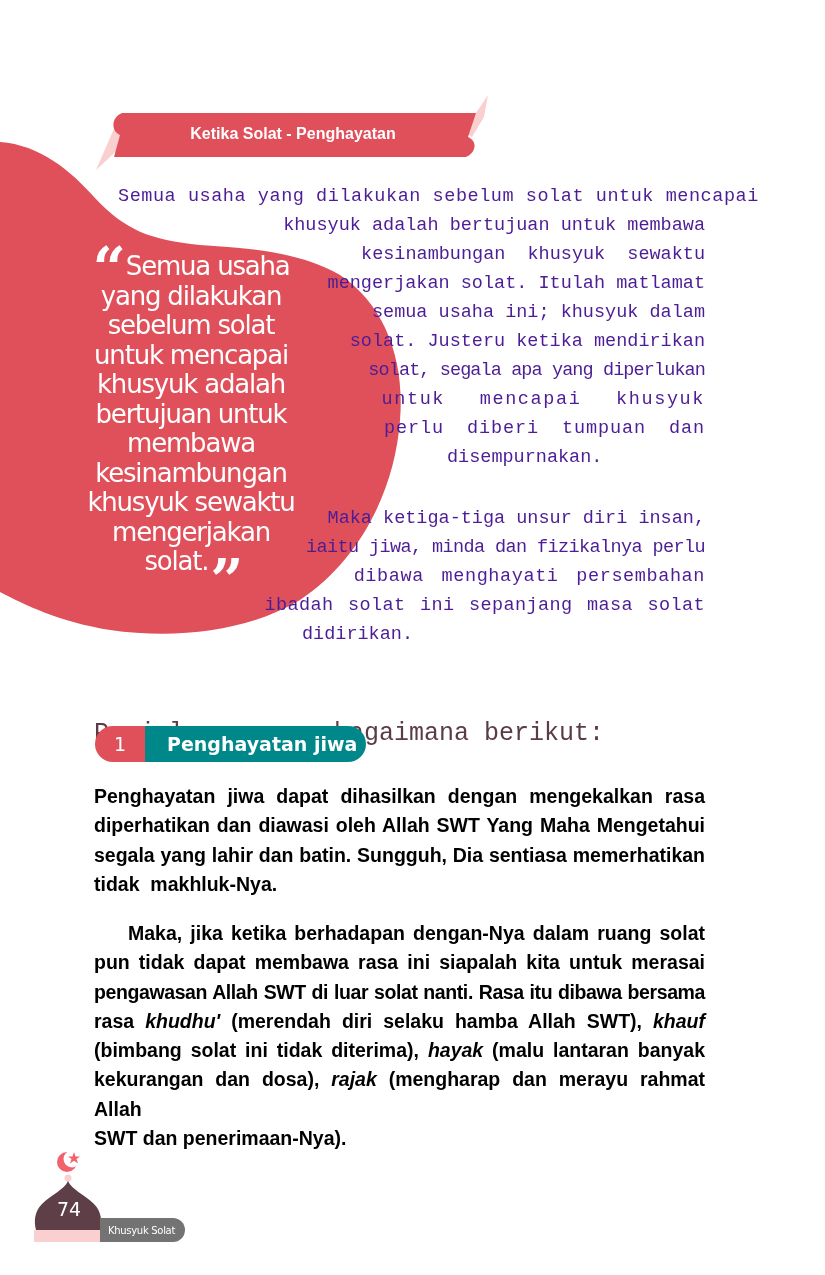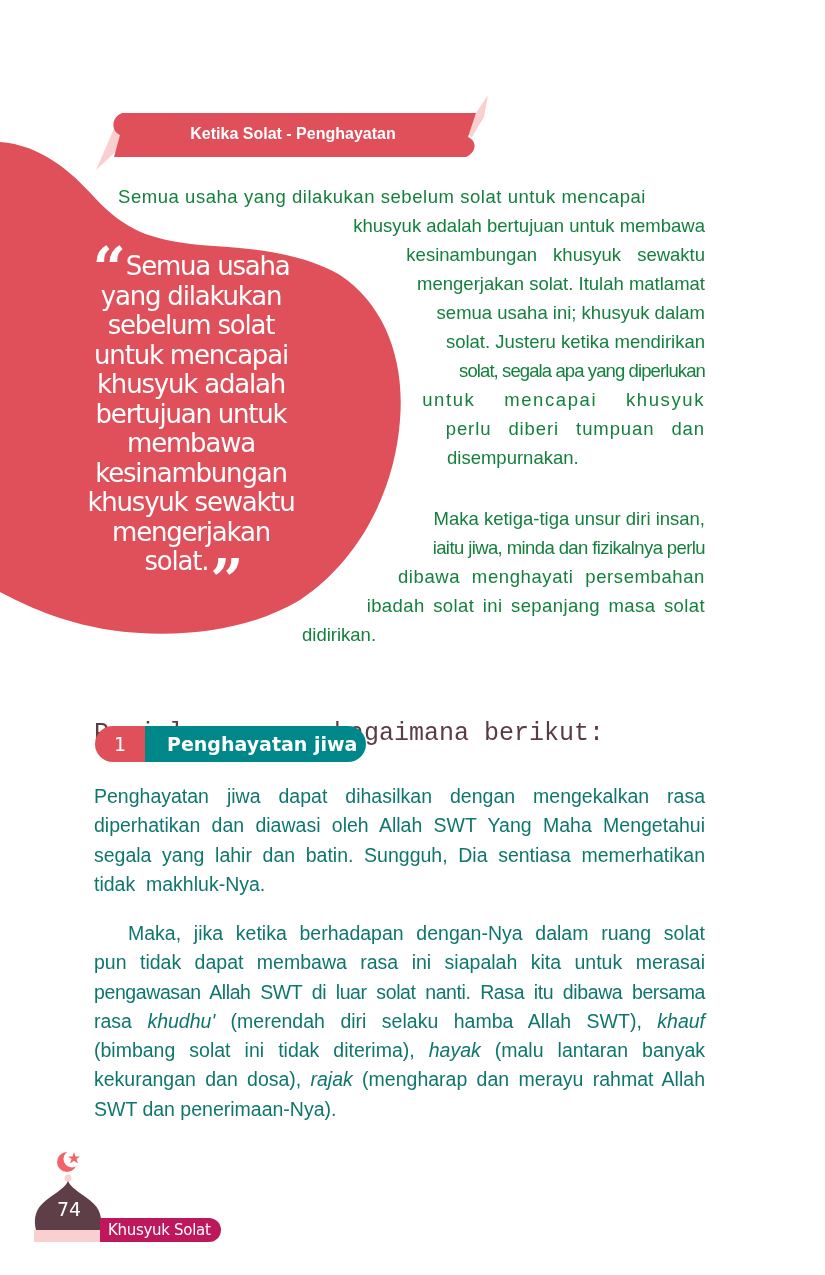--- a/index.html
+++ b/index.html
@@ -23,21 +23,21 @@
       font-family: "DejaVu Sans", sans-serif;
       font-size: 26px; line-height: 29.5px; letter-spacing: -1.2px;
     }
     .quote .qmark {
       font-family: "DejaVu Serif", serif; font-weight: bold;
       font-size: 58px; line-height: 20px; letter-spacing: -6px;
       vertical-align: -14px;
     }
     .quote .qmark.open { margin-right: 6px; }
     .quote .qmark.close { vertical-align: -30px; margin-left: 2px; }
-    .para-line { position: absolute; right: 120px; white-space: nowrap; font-size: 18.5px; font-family: Liberation Sans, sans-serif; color:#15803d; }
+    .para-line { position: absolute; right: 120px; white-space: nowrap; font-size: 18.5px; font-family: Liberation Mono, monospace; color:#4c1d95; }
     .lead {
       position: absolute; left: 94px; top: 719px;
       font-size: 25px; color: #5a3c46; font-family: Liberation Mono, monospace;
     }
     .section-pill {
       position: absolute; left: 95px; top: 726px; height: 36px; width: 271px;
       border-radius: 18px; overflow: hidden; display: flex;
     }
     .section-pill .num {
       width: 50px; background: #e0505b; color: #fff; font-size: 19px;
@@ -45,34 +45,35 @@
       font-family: "DejaVu Sans", sans-serif;
     }
     .section-pill .label {
       flex: 1; background: #00878a; color: #fff; font-weight: bold;
       font-size: 19px; display: flex; align-items: center; padding-left: 22px;
       font-family: "DejaVu Sans", sans-serif;
     }
     .body-text {
       position: absolute; left: 94px; width: 611px;
       font-family: "Liberation Sans", sans-serif;
-      font-size: 19.5px; line-height: 29.3px; color: #0f766e;
+      font-size: 19.5px; line-height: 29.3px; color: #000000;
       text-align: justify;
+      font-weight: bold;
     }
     .body-text .l { display: block; text-align: justify; text-align-last: justify; }
     .body-text .l.last { text-align-last: left; }
     .body-text .indent { padding-left: 34px; }
     .footer-mosque { position: absolute; left: 30px; top: 1148px; width: 80px; height: 100px; }
     .page-number {
       position: absolute; left: 40px; top: 1198px; width: 58px; text-align: center;
       color: #fff; font-size: 19px; font-family: "DejaVu Sans", sans-serif;
     }
     .book-title {
       position: absolute; left: 100px; top: 1218px; height: 24px; padding: 0 10px 0 8px;
-      background: #be185d; color: #fff; font-size: 15px;
+      background: #737373; color: #fff; font-size: 10px;
       border-radius: 0 12px 12px 0; display: flex; align-items: center;
       font-family: "DejaVu Sans", sans-serif; letter-spacing: -0.3px;
     }
   </style>
 </head>
 <body>
 
 <svg class="blob" viewBox="0 0 825 700" xmlns="http://www.w3.org/2000/svg">
   <path d="M0,142 C40,145 70,170 95,198 C125,230 150,240 200,245 C250,248 300,252 340,275 C385,305 405,360 400,420 C395,490 360,560 300,600 C250,630 180,640 110,630 C60,622 25,605 0,592 Z" fill="#e0505b"></path>
 </svg>

